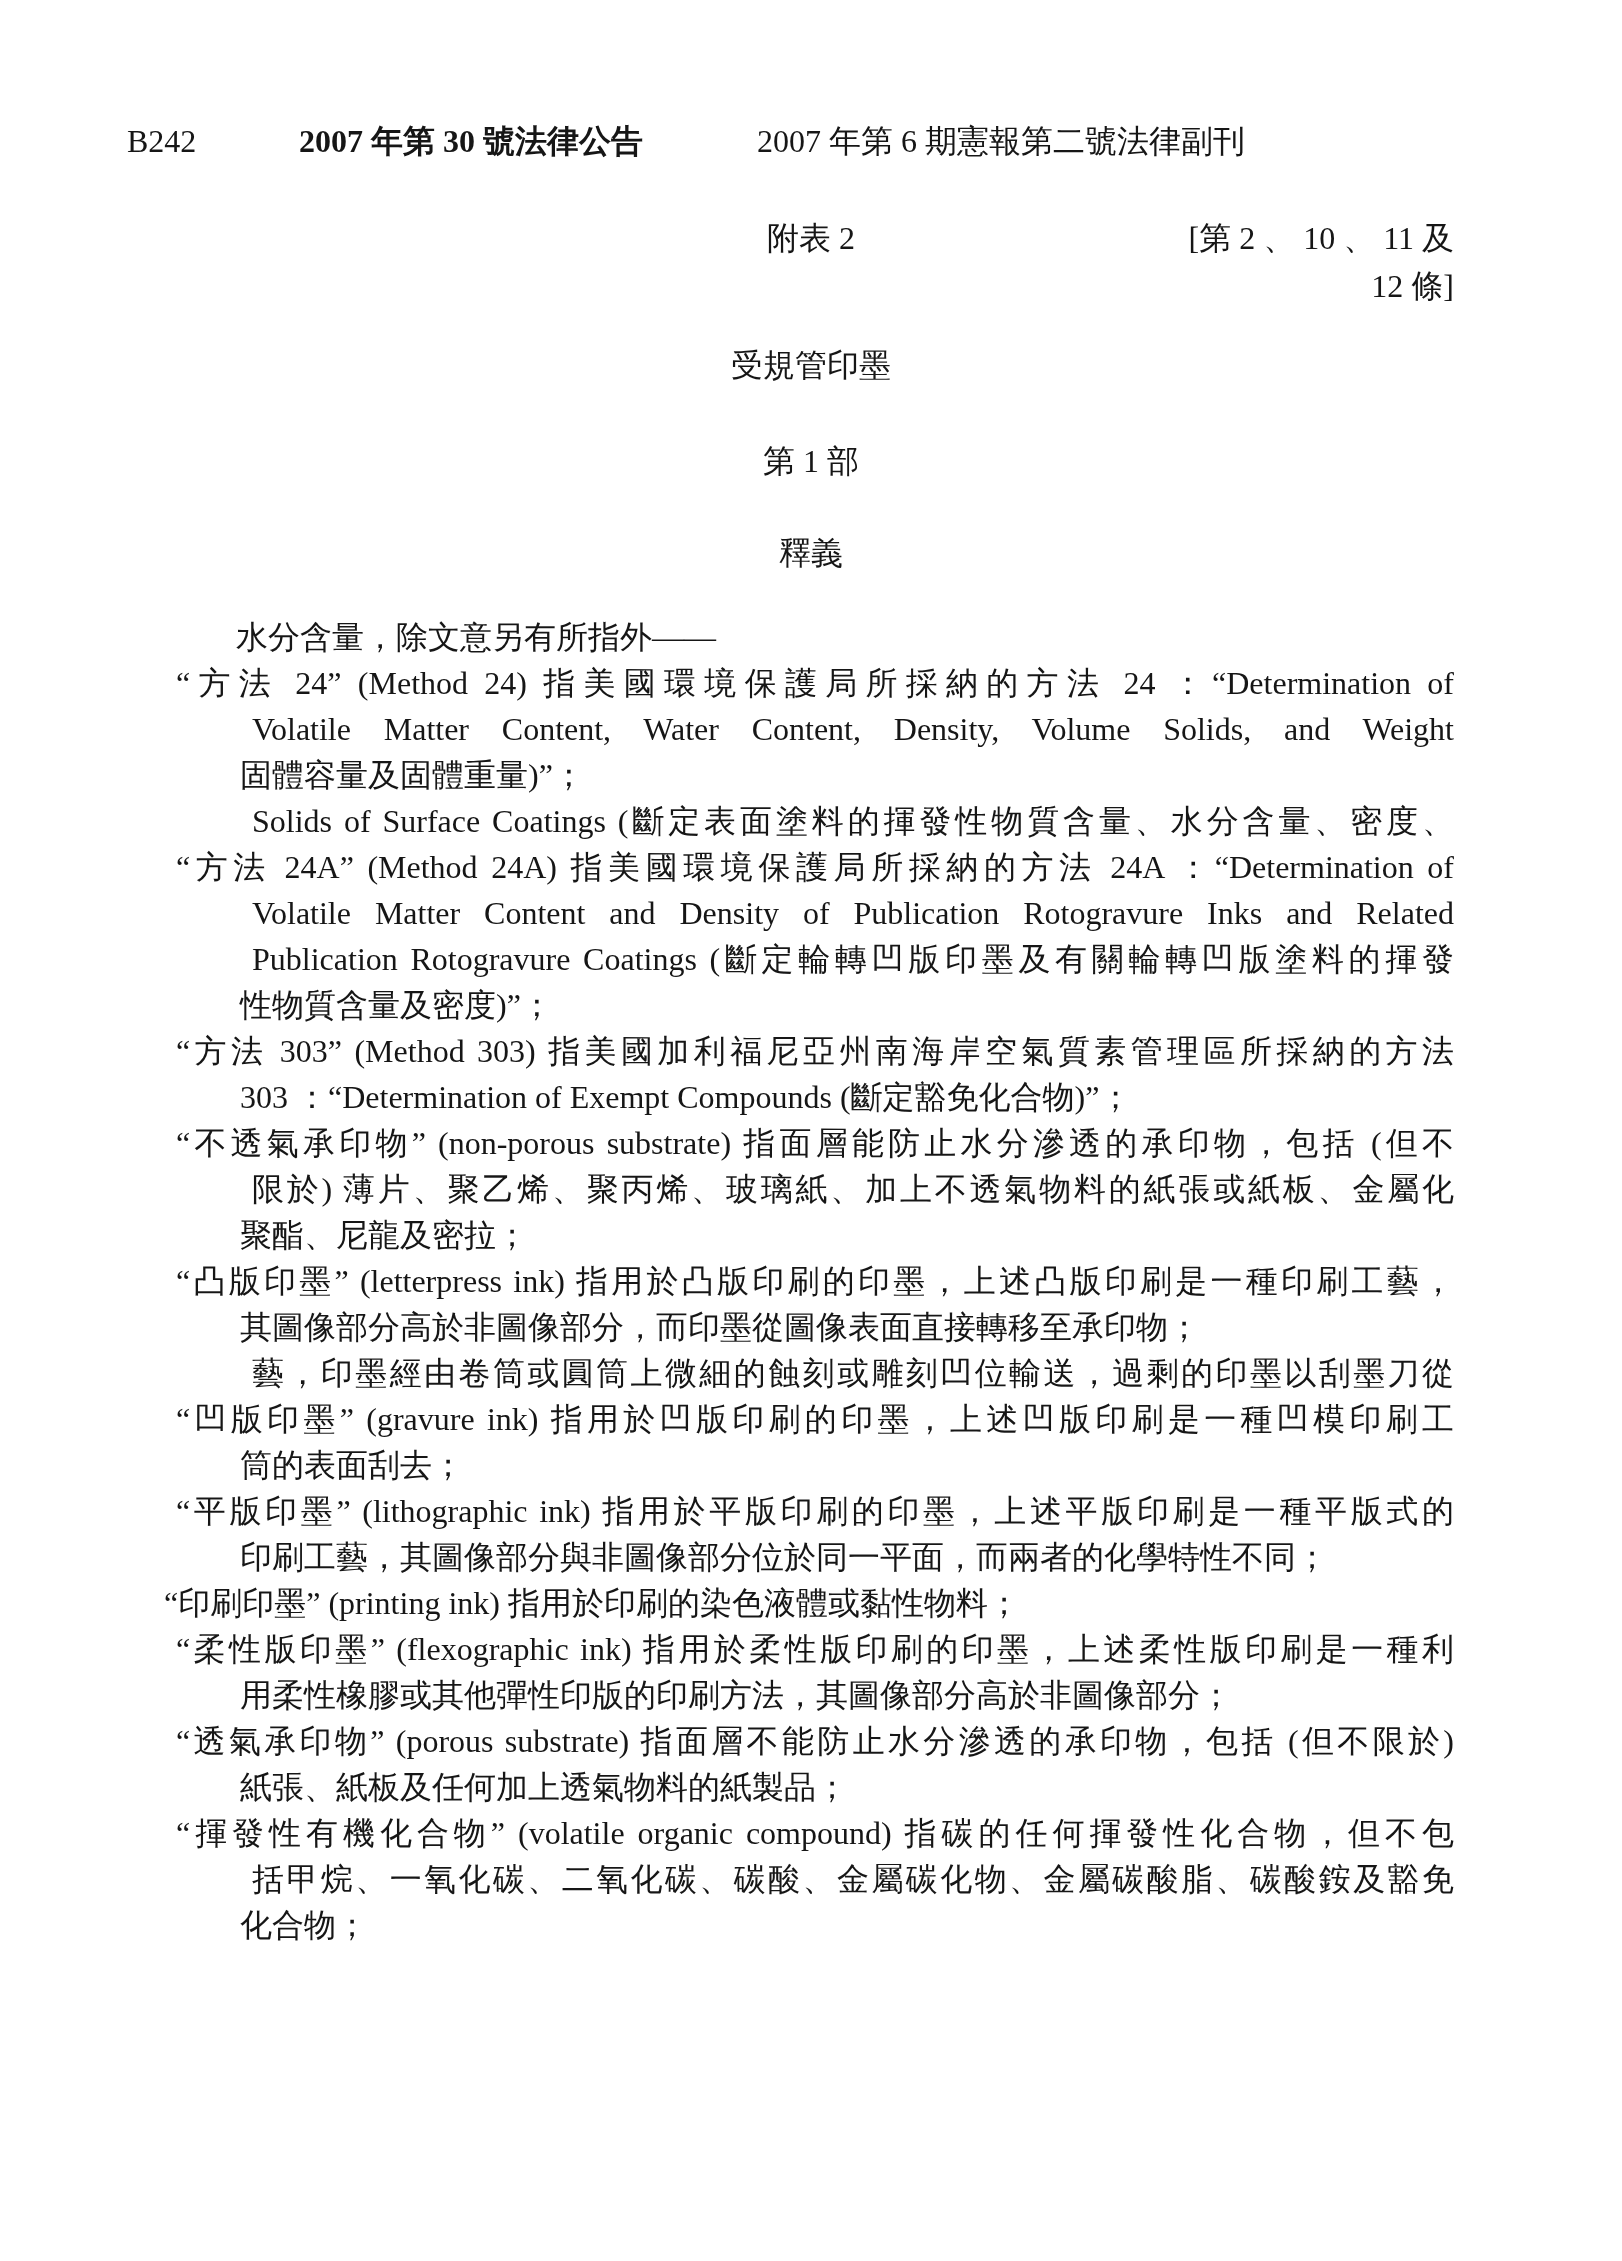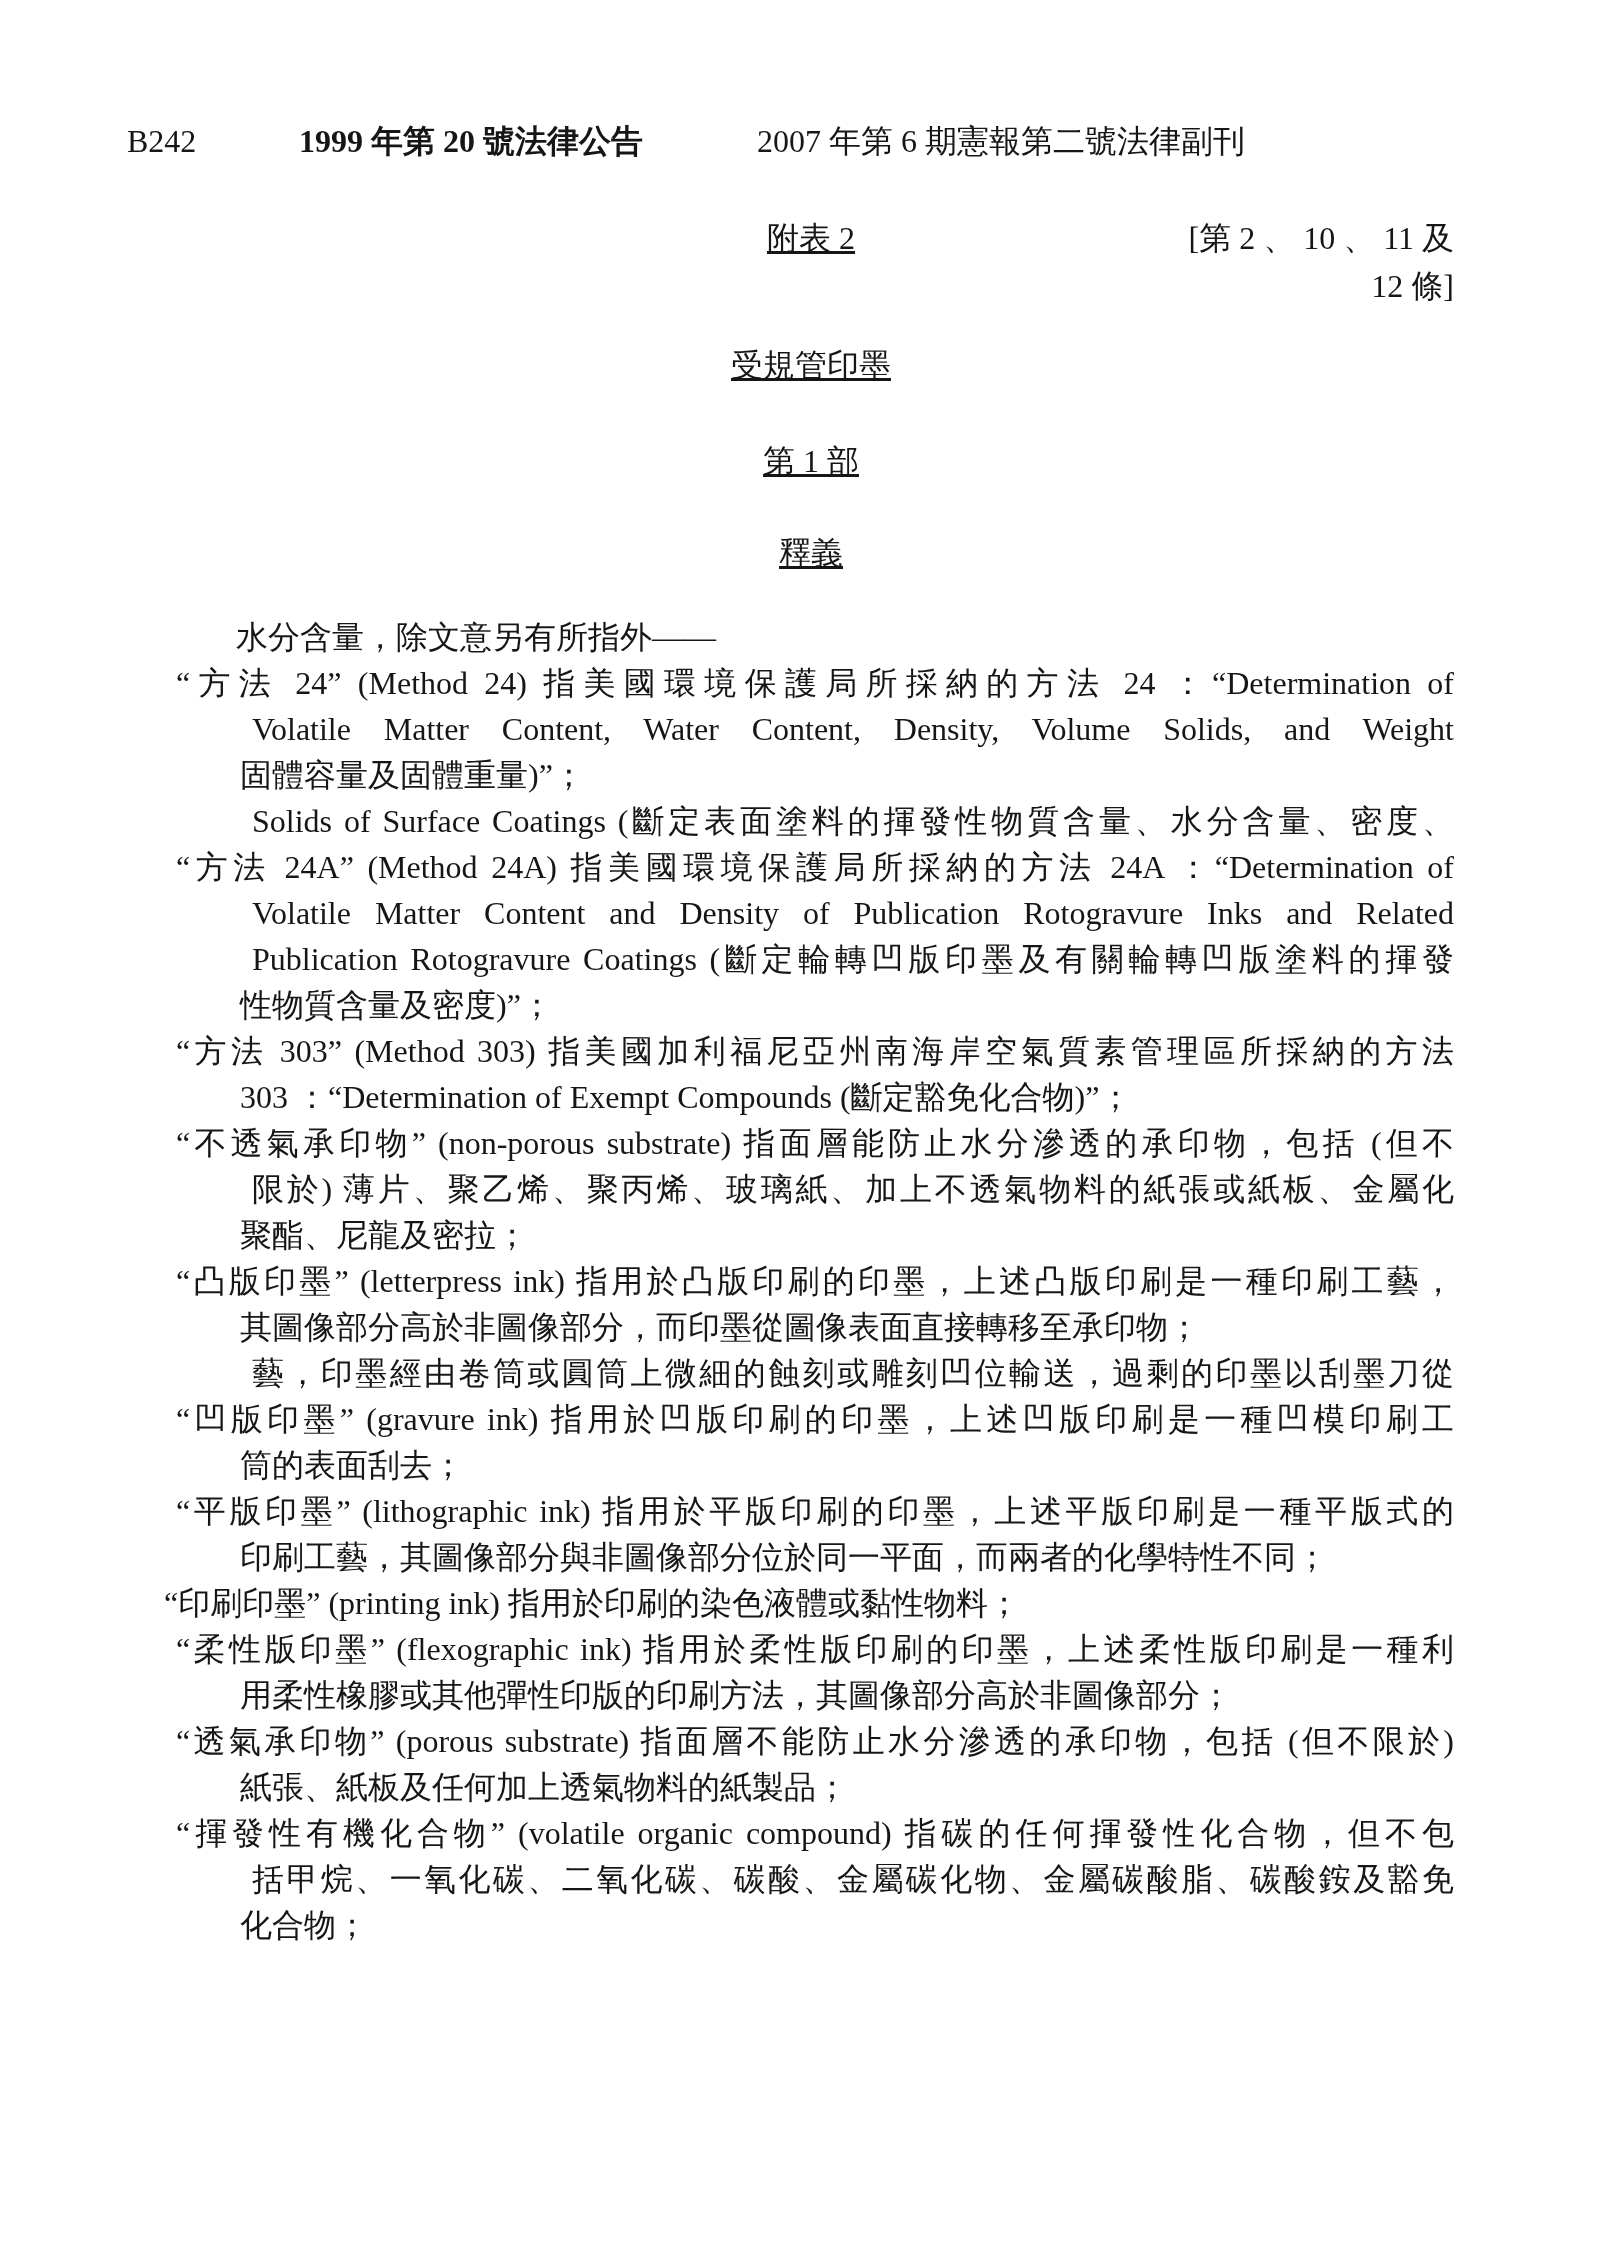--- a/index.html
+++ b/index.html
@@ -8,21 +8,21 @@
     width:1622px;
     height:2035px;
     background:#ffffff;
     color:#161616;
     font-family:"Liberation Serif","DejaVu Serif",serif;
     font-size:32px;
     overflow:hidden;
   }
   .abs{position:absolute;white-space:nowrap;}
   .bold{font-weight:bold;}
-  .center{left:0;width:1622px;text-align:center;text-decoration:underline;}
+  .center{left:0;width:1622px;text-align:center;}
   
   .hdr{top:118px;line-height:46px;}
   #page-number{left:127px;}
   #notice-title{left:299px;}
   #gazette-title{left:757px;}
   
   #schedule-label{top:215px;line-height:46px;}
   #sections-ref-1{top:215px;right:168px;line-height:46px;text-align:right;}
   #sections-ref-2{top:263px;right:168px;line-height:46px;text-align:right;}
   
@@ -49,21 +49,21 @@
     text-justify:inter-ideograph;
     margin-left:12px;
   }
 </style>
 </head>
 <body>
 
 <div class="page">
 
   <span class="abs hdr" id="page-number">B242</span>
-  <span class="abs hdr bold" id="notice-title">1999 年第 20 號法律公告</span>
+  <span class="abs hdr bold" id="notice-title">2007 年第 30 號法律公告</span>
   <span class="abs hdr" id="gazette-title">2007 年第 6 期憲報第二號法律副刊</span>
 
   <div class="abs center" id="schedule-label">附表 2</div>
   <div class="abs" id="sections-ref-1">[第 2 、 10 、 11 及</div>
   <div class="abs" id="sections-ref-2">12 條]</div>
 
   <div class="abs center" id="doc-title">受規管印墨</div>
   <div class="abs center" id="part-heading">第 1 部</div>
   <div class="abs center" id="part-subheading">釋義</div>
 

